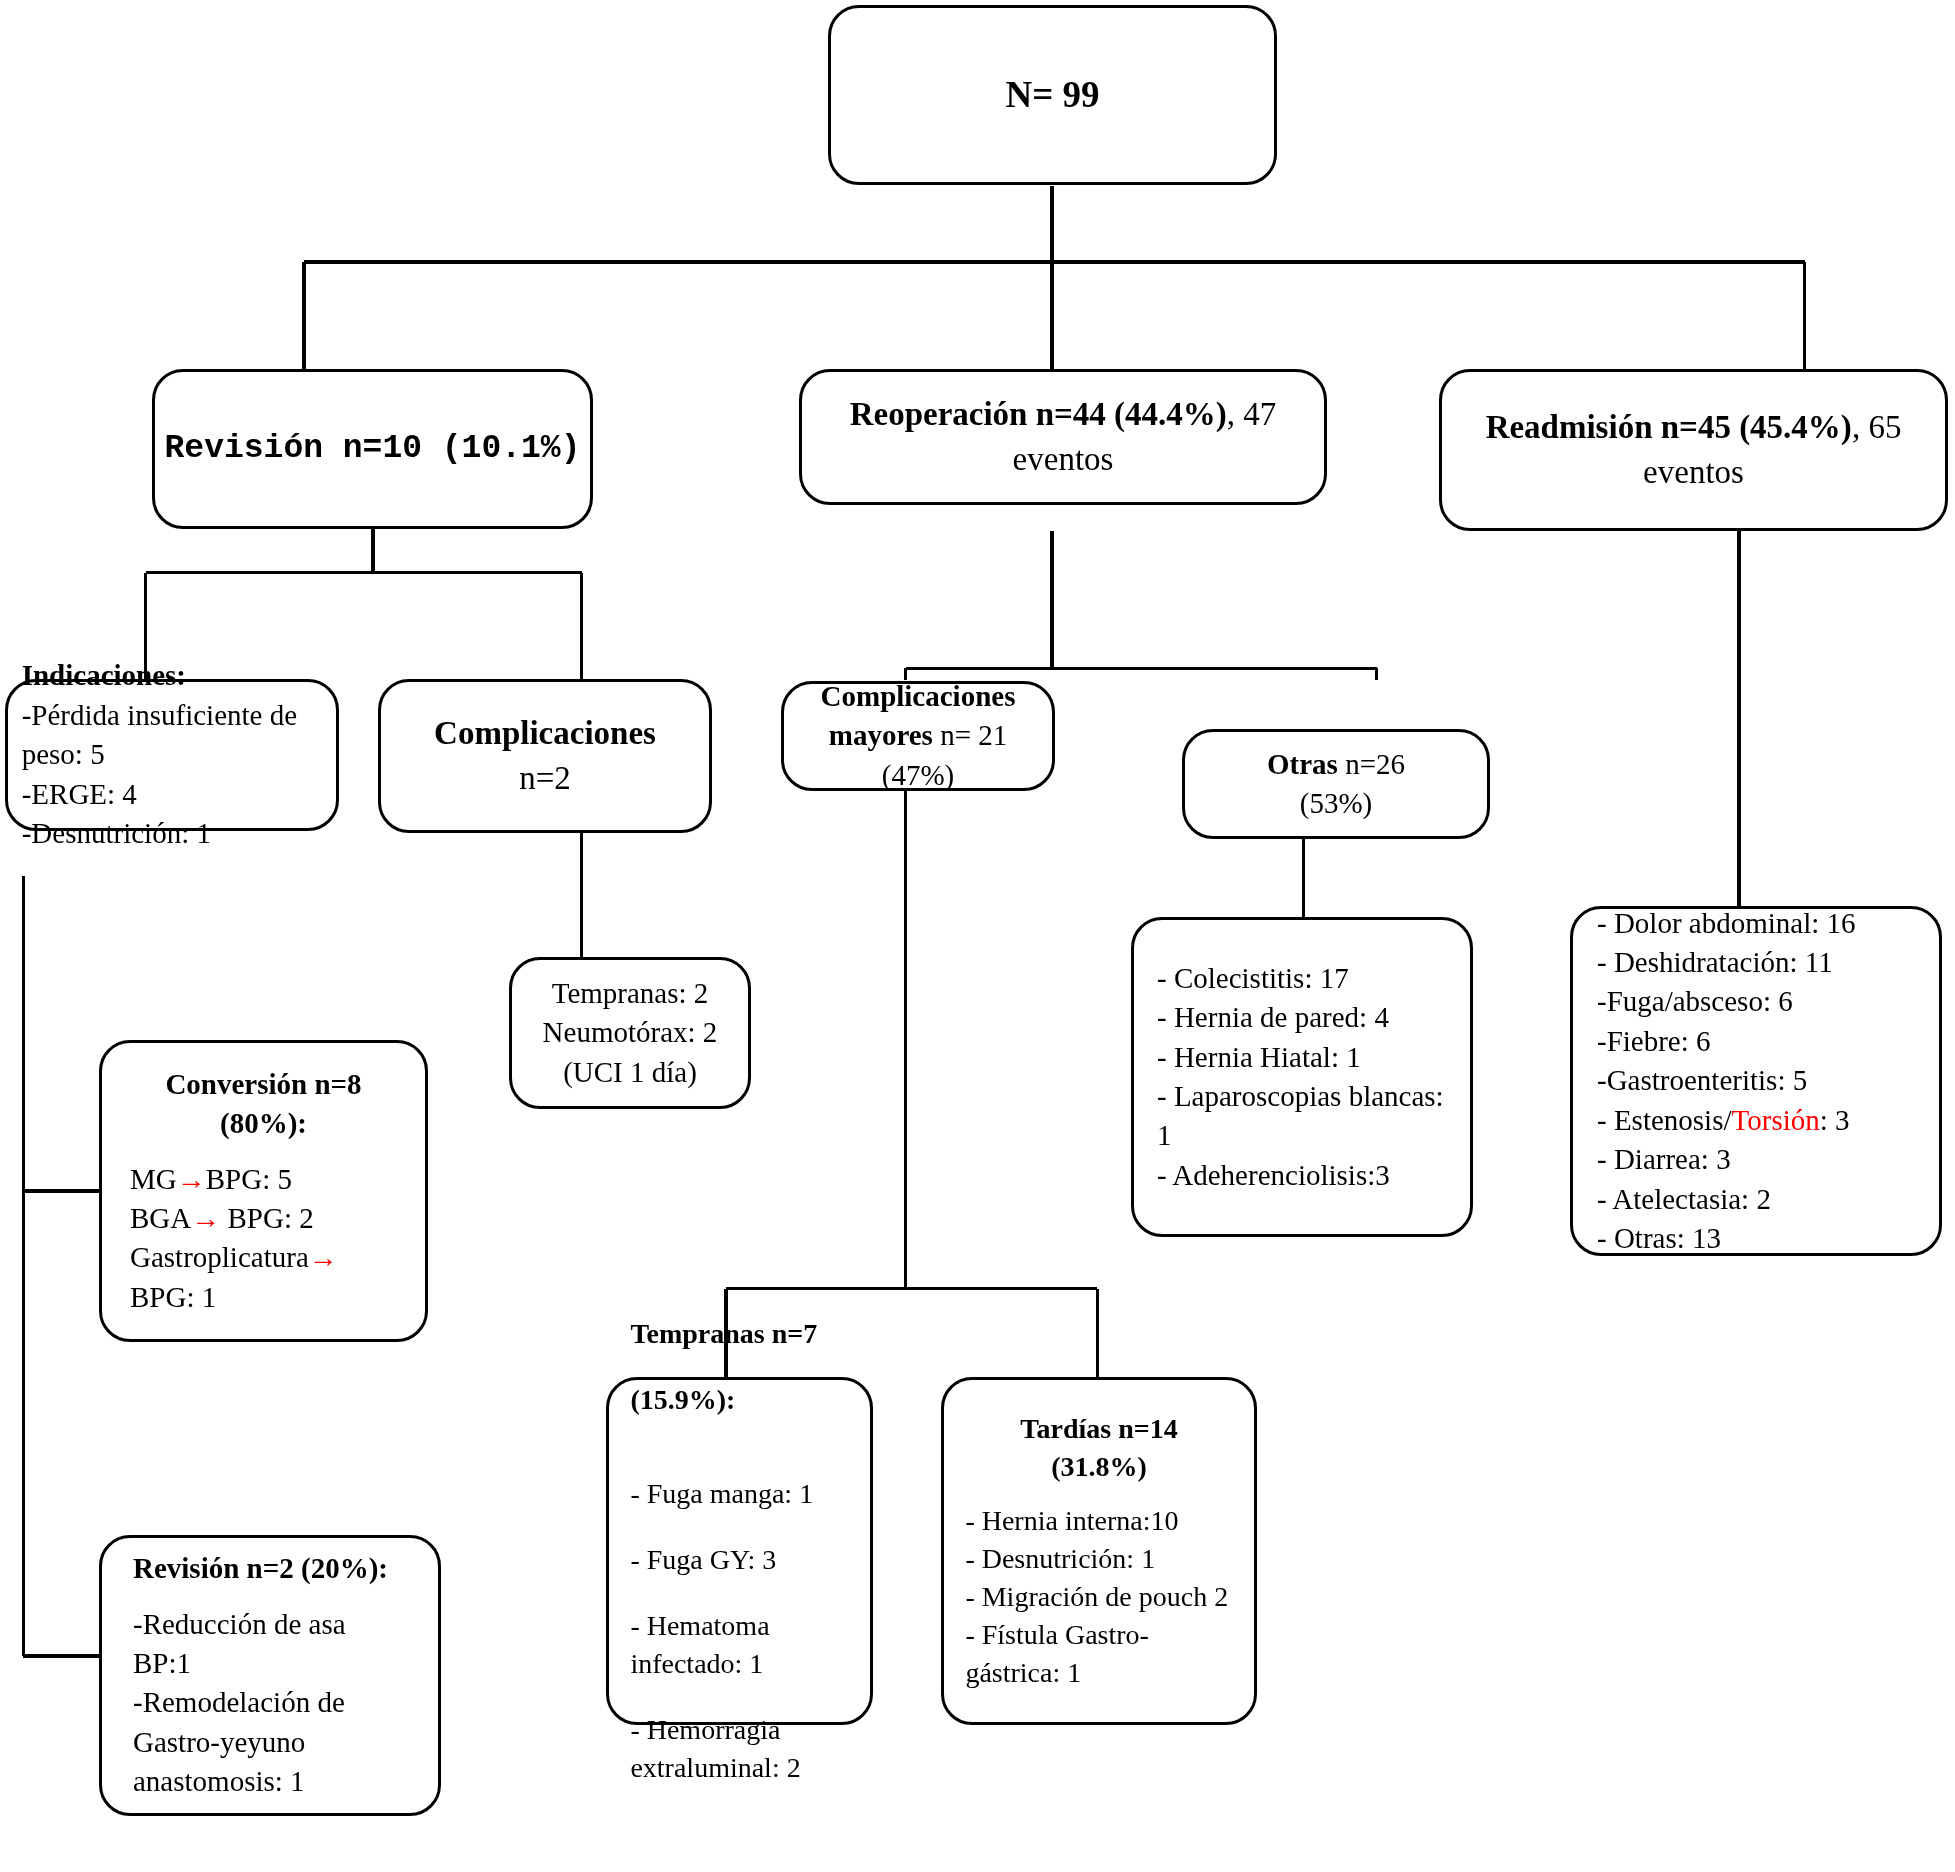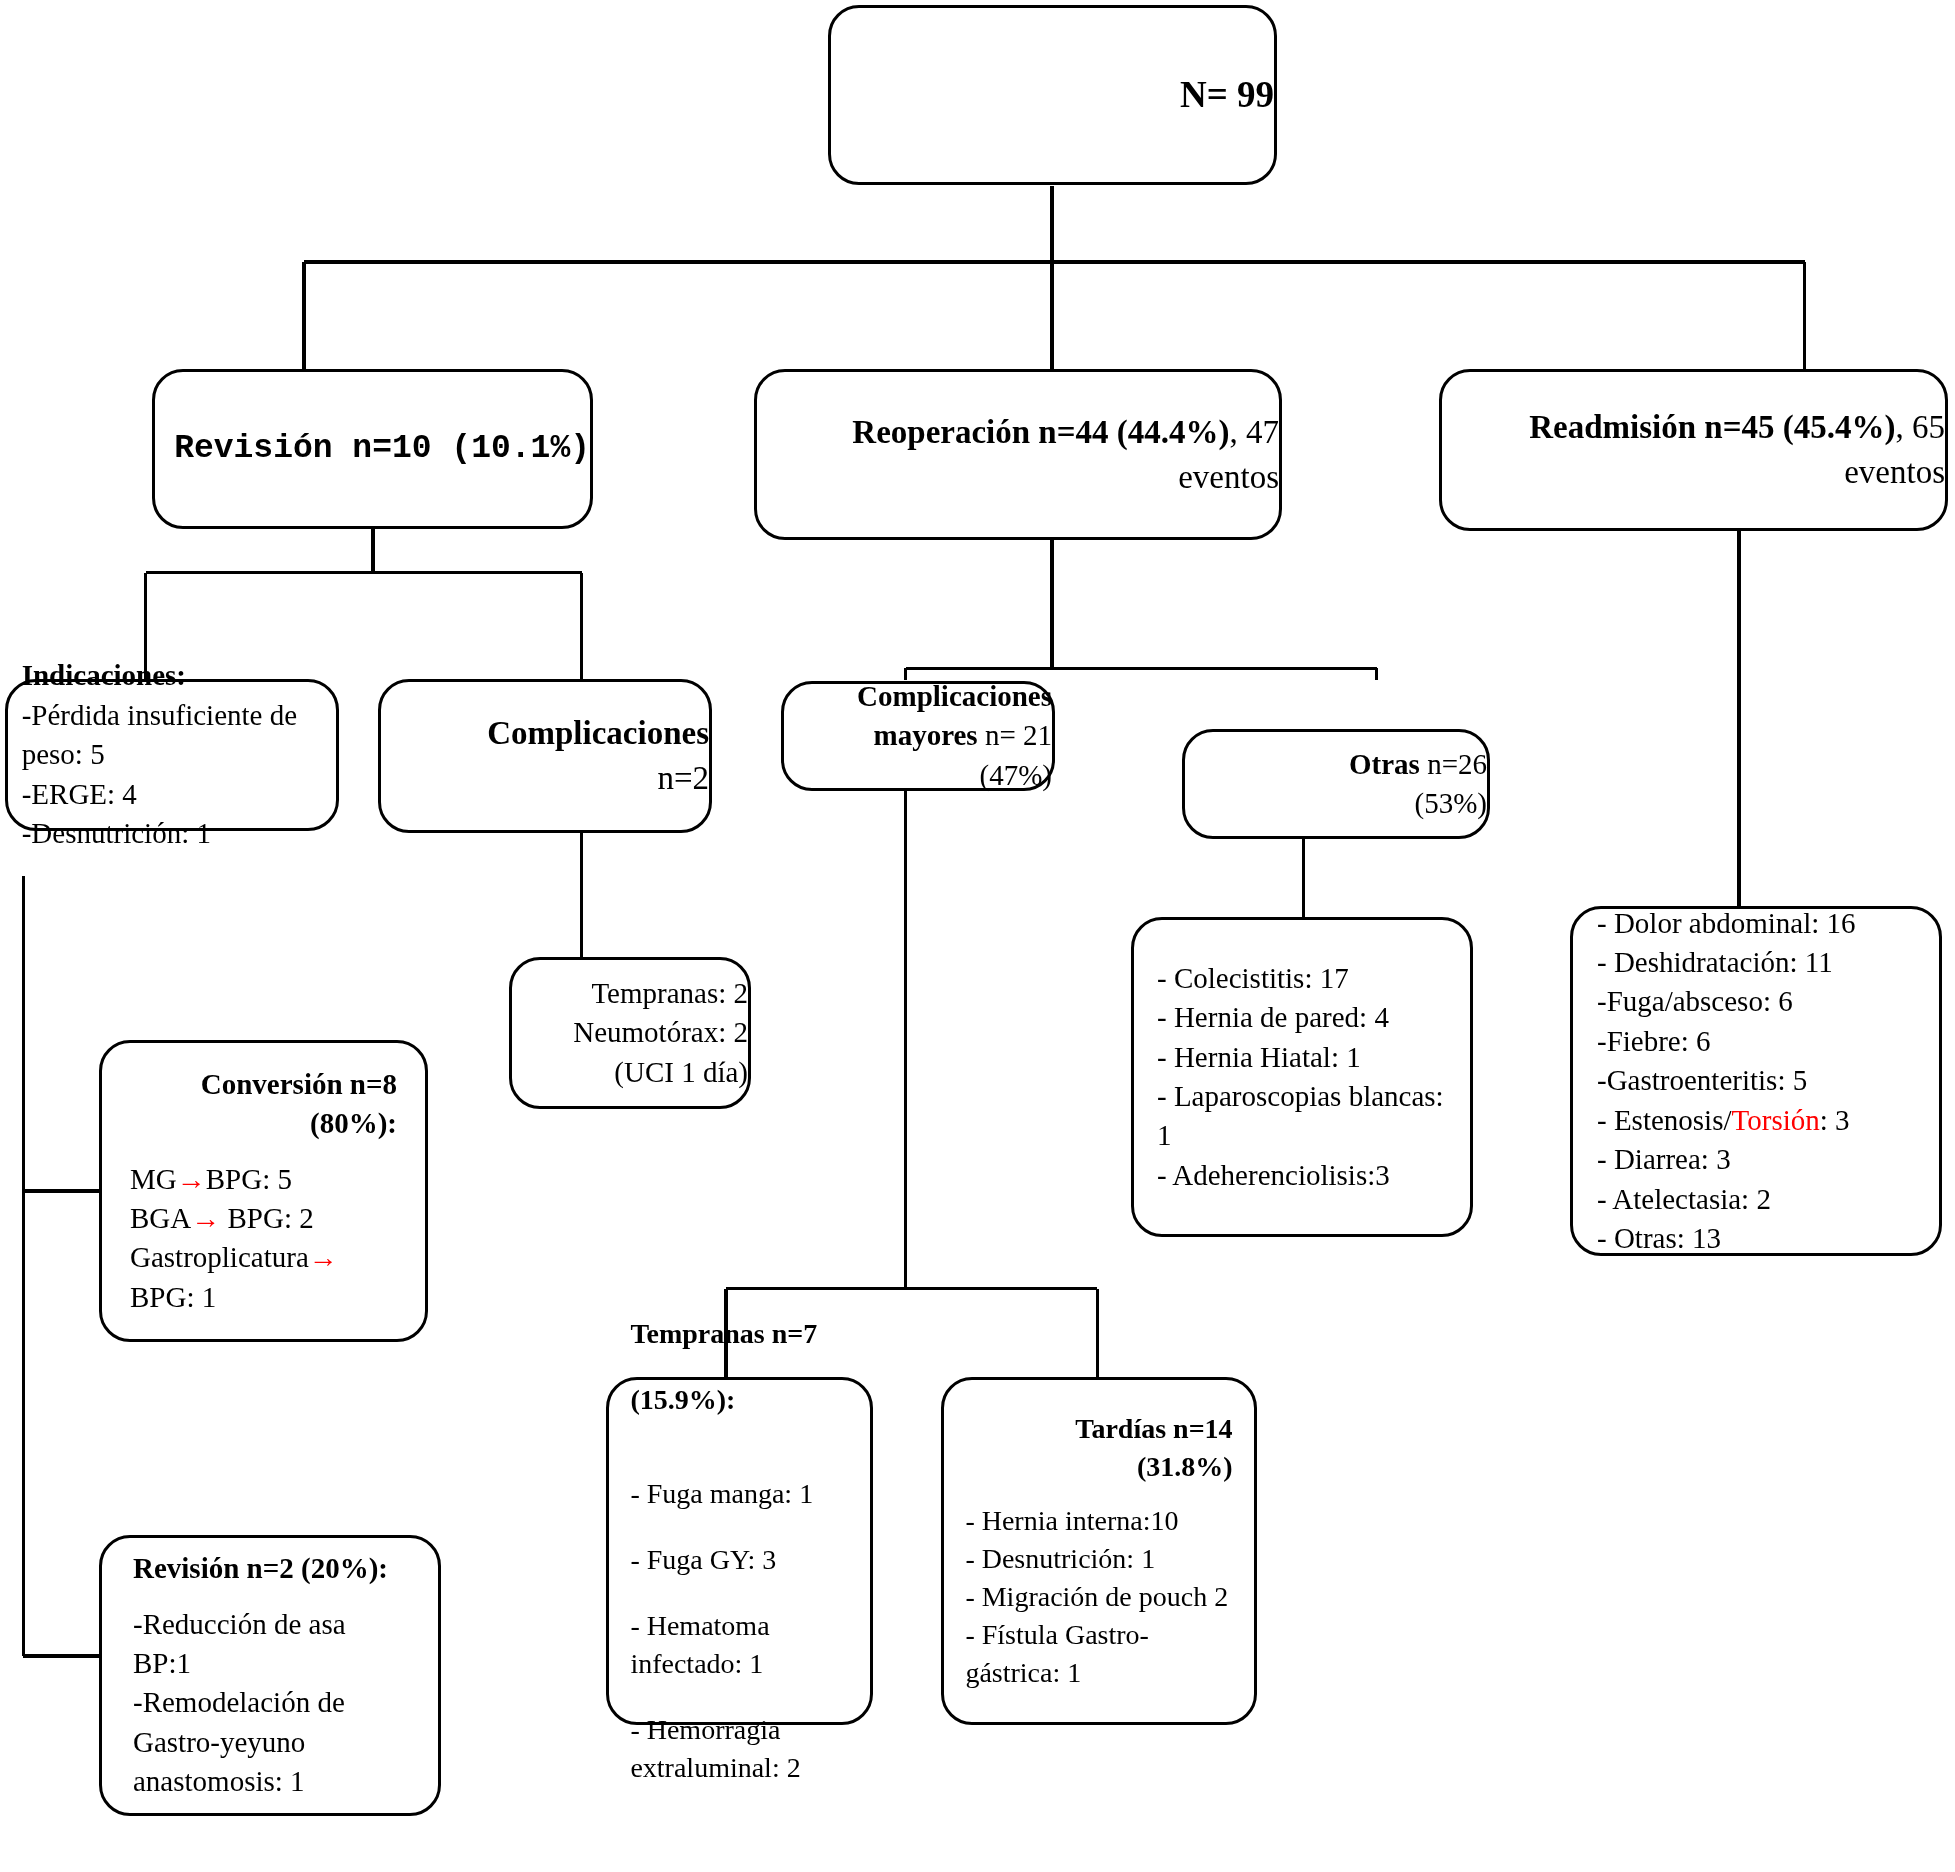--- a/index.html
+++ b/index.html
@@ -27,32 +27,32 @@
     position: absolute;
     box-sizing: border-box;
     border: 3.3px solid #000000;
     border-radius: 31px;
     background: #ffffff;
     display: flex;
     flex-direction: column;
     justify-content: center;
     line-height: 1.36;
   }
-  .node .ctr { text-align: right; }
+  .node .ctr { text-align: center; }
   .node .lft { text-align: left; }
   .b { font-weight: bold; }
   .red { color: #ff0000; }
   .arrow {
     color: #ff0000;
     font-weight: bold;
   }
   
   #node-root      { left: 828px; top: 5.3px;    width: 449px;  height: 180px;  font-size: 37px; }
   #node-revision  { left: 152px;  top: 369px;  width: 441px;  height: 160px;  font-size: 33px; font-family: Liberation Mono, monospace; }
-  #node-reop      { left: 754px; top: 369px;  width: 528px;  height: 171px;  font-size: 33px; }
+  #node-reop      { left: 799px; top: 369px;  width: 528px;  height: 136px;  font-size: 33px; }
   #node-readm     { left: 1439px; top: 369px;  width: 509px;  height: 162px;  font-size: 33px; }
 
   #node-indic     { left: 5.3px;    top: 679px; width: 334px;  height: 152px;  font-size: 29px; padding: 0 13.4px; }
   #node-compl     { left: 378px;  top: 679px; width: 334px;  height: 154px;  font-size: 33px; }
 
   #node-cmay      { left: 781px; top: 681px; width: 274px;  height: 110px;  font-size: 29px; }
   #node-otras     { left: 1182px; top: 681px; width: 308px;  height: 110px;  font-size: 29px; margin-top: 48px; }
 
   #node-tempranas2{ left: 509px;  top: 957px; width: 242px;  height: 152px;  font-size: 29px; }
   #node-otraslist { left: 1131px; top: 917px; width: 342px;  height: 320px;  font-size: 29px; padding: 0 23px; }

